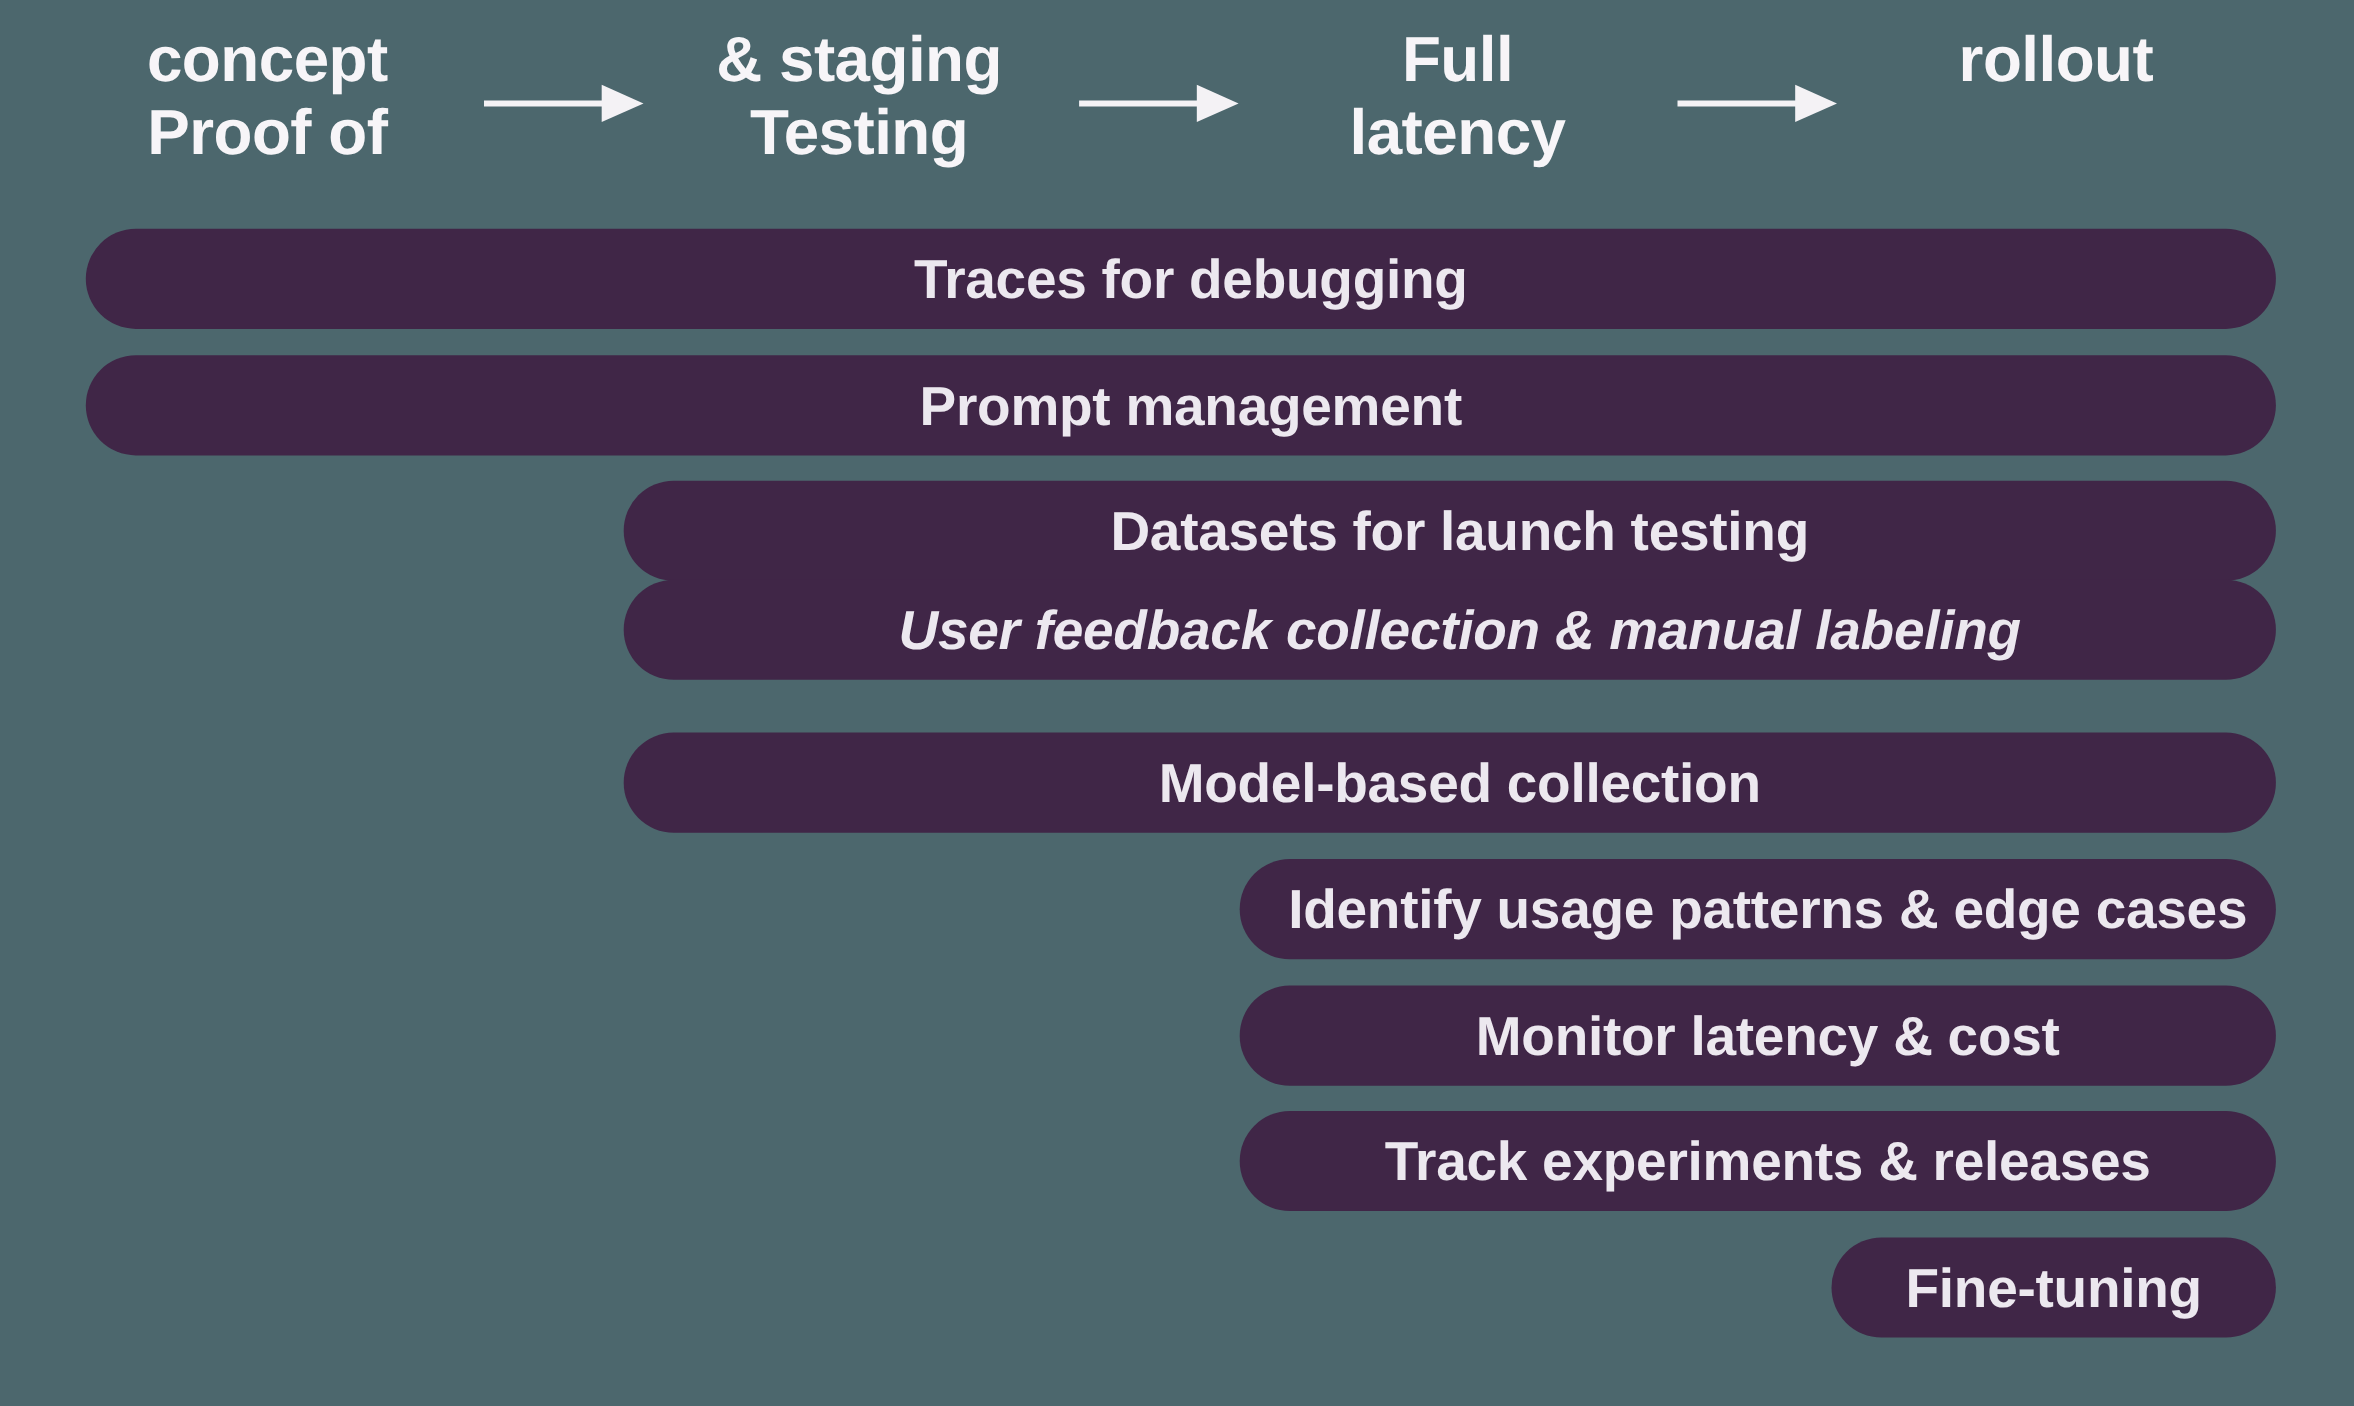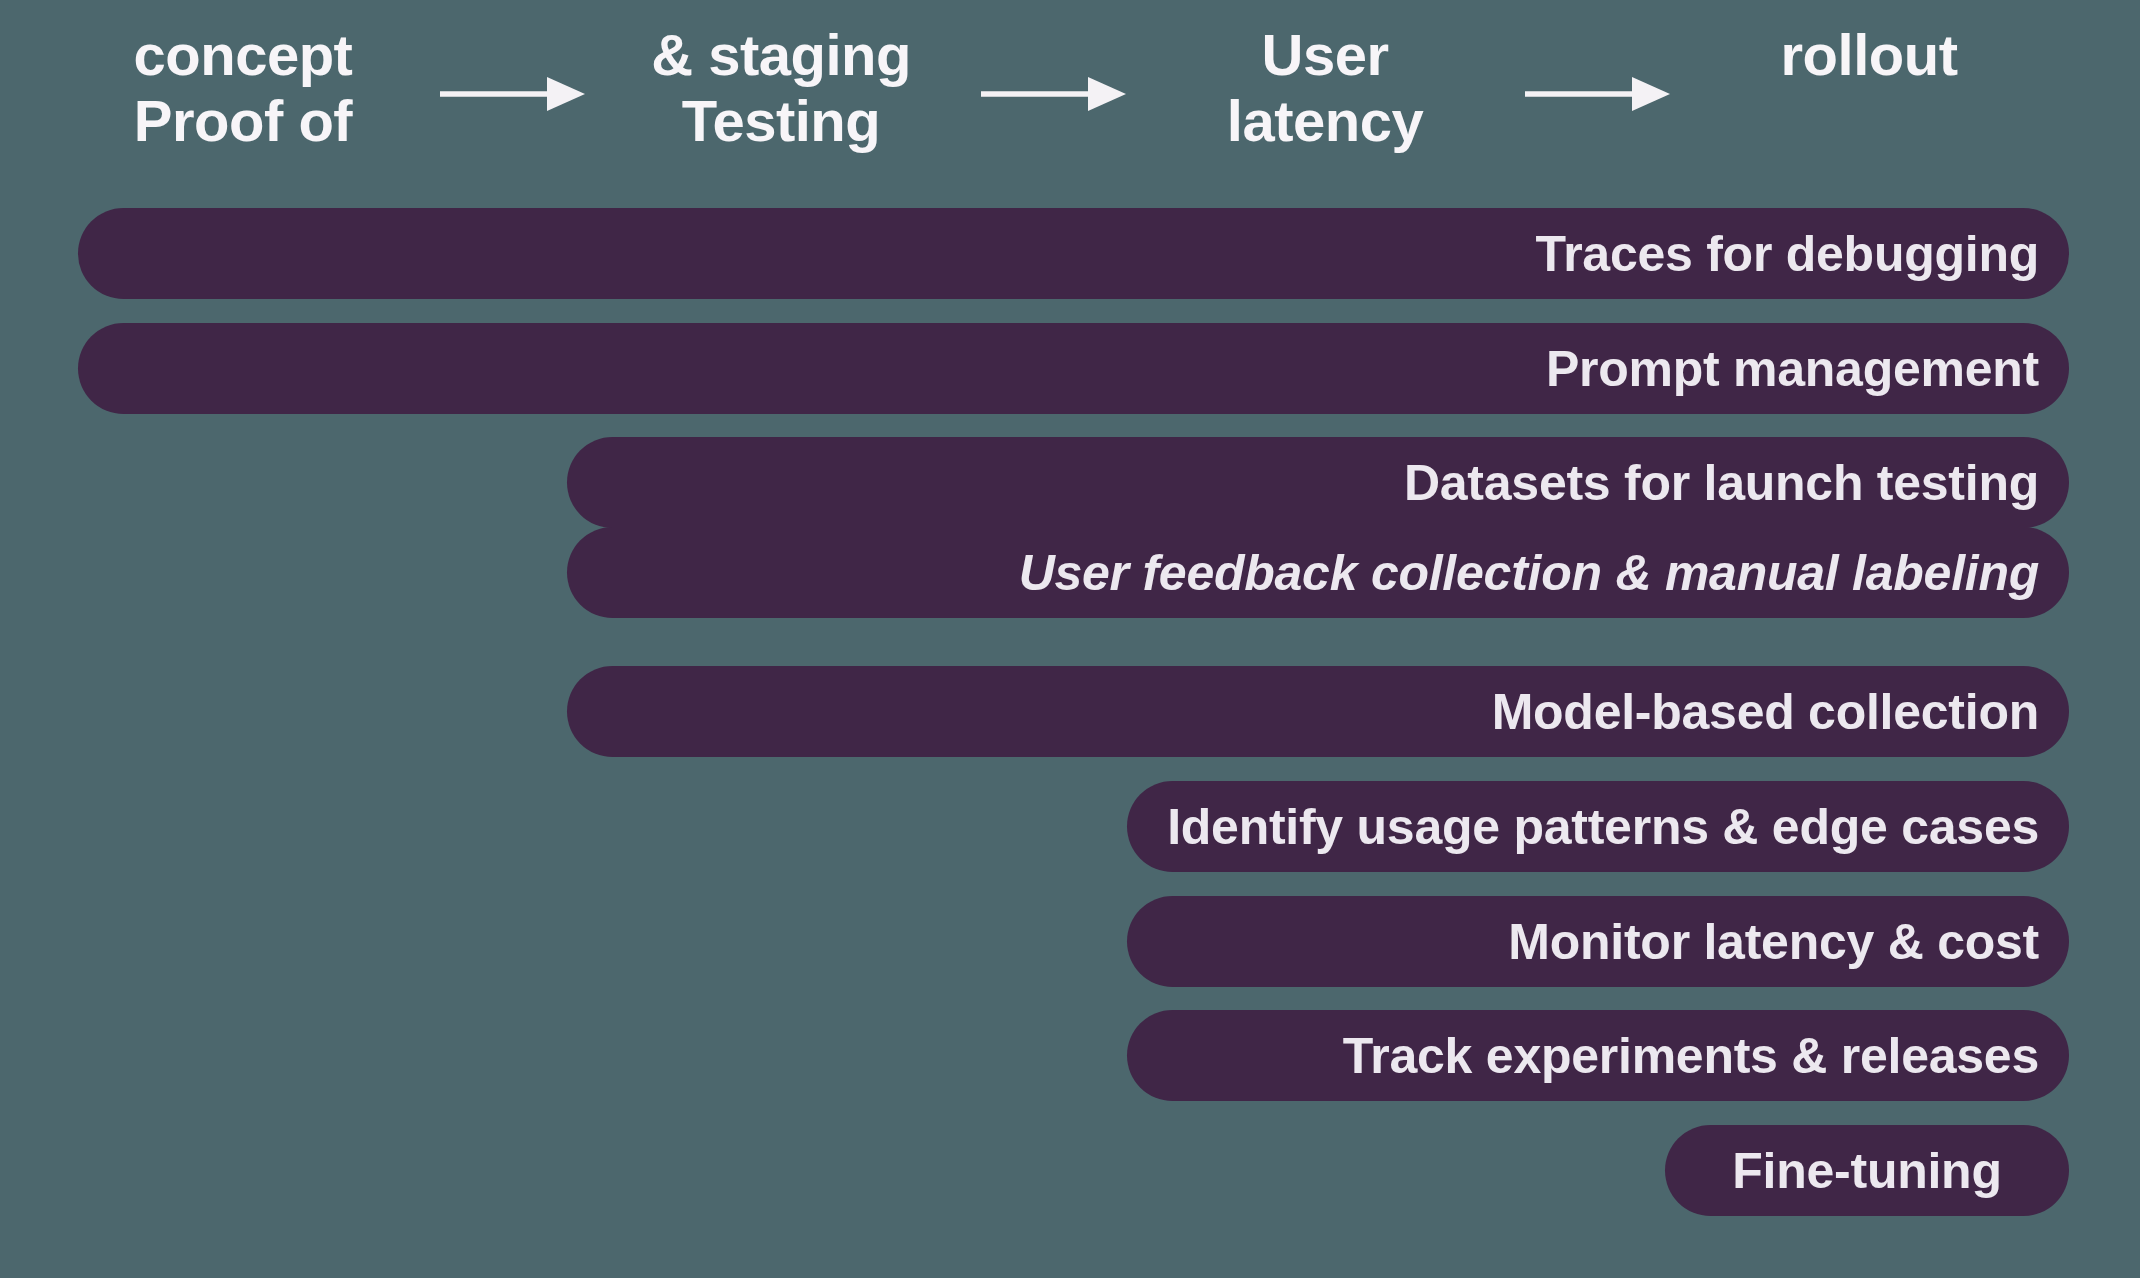--- a/index.html
+++ b/index.html
@@ -37,21 +37,21 @@
   .arrow polygon { fill: var(--arrow, #F4F2F5); }
   .bar {
     position: absolute;
     height: 91px;
     border-radius: 45.5px;
     background: var(--bar, #402647);
     display: flex;
     align-items: center;
     box-sizing: border-box;
   }
-  .bar.left { justify-content: flex-end; padding-left: 48px; padding-right: 30px; }
+  .bar.left { justify-content: center; padding-left: 48px; padding-right: 30px; }
   .bar.center { justify-content: center; }
   .bar-label {
     color: var(--bar-text, #ECE8EF);
     font-size: 50px;
     font-weight: 700;
     letter-spacing: -0.25px;
     white-space: nowrap;
   }
 </style>
 </head>
@@ -63,21 +63,21 @@
     <div>concept</div>
     <div>Proof of</div>
   </div>
 
   <div class="stage-header" style="left: 781px;">
     <div>&amp; staging</div>
     <div>Testing</div>
   </div>
 
   <div class="stage-header" style="left: 1325px;">
-    <div>User</div>
+    <div>Full</div>
     <div>latency</div>
   </div>
 
   <div class="stage-header" style="left: 1869px;">
     <div>rollout</div>
   </div>
 </div>
   <div id="arrows">
   <div class="arrow" style="left: 512px;">
     <svg width="150" height="40" viewBox="0 0 150 40">

